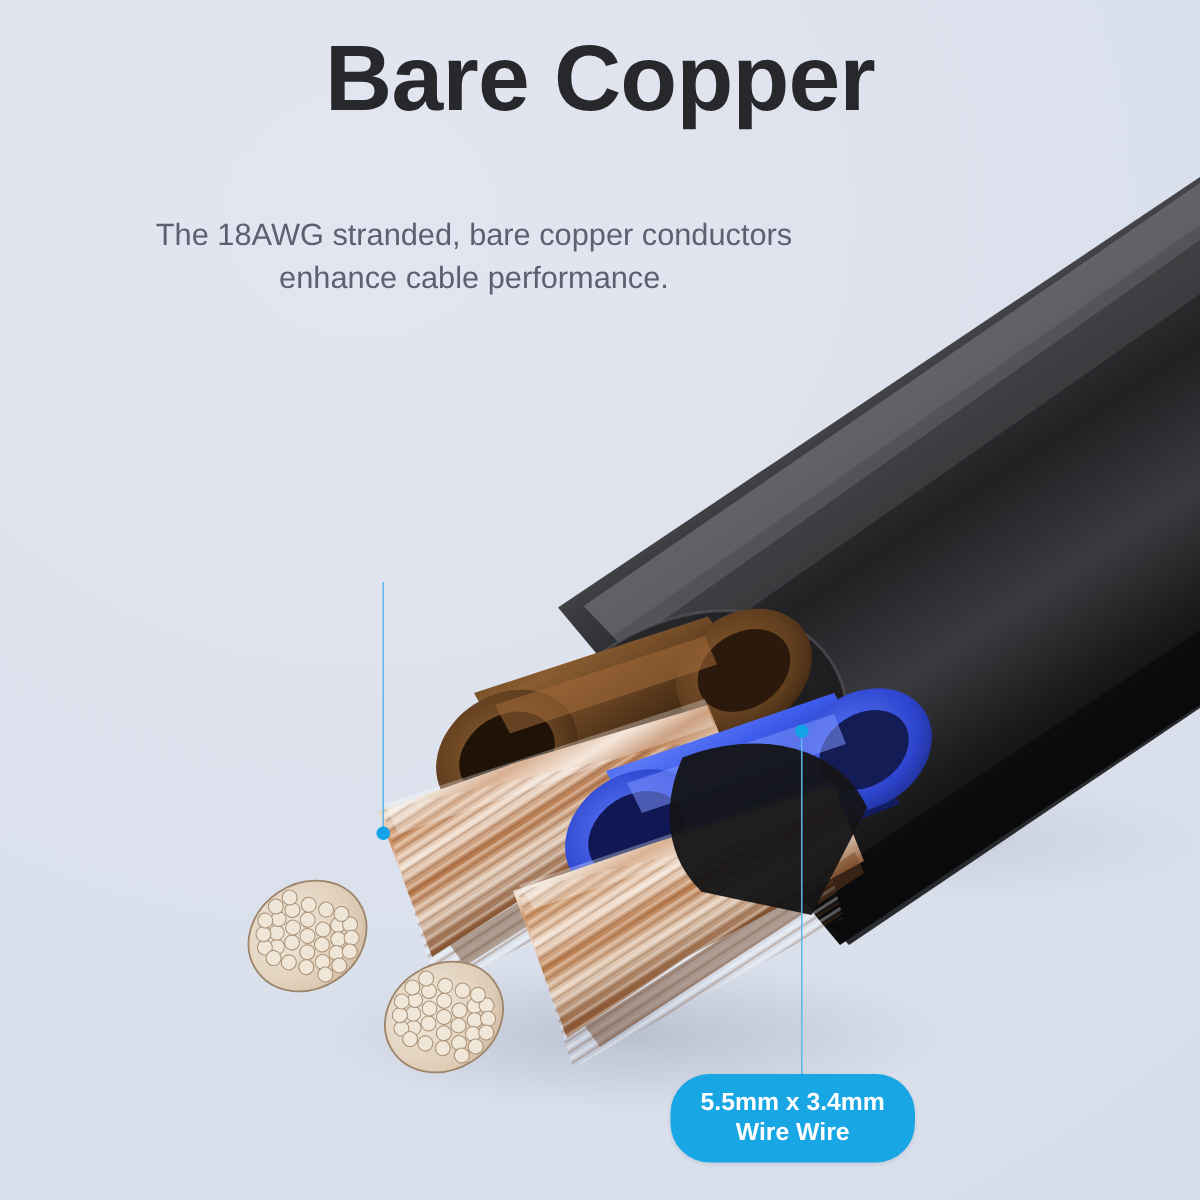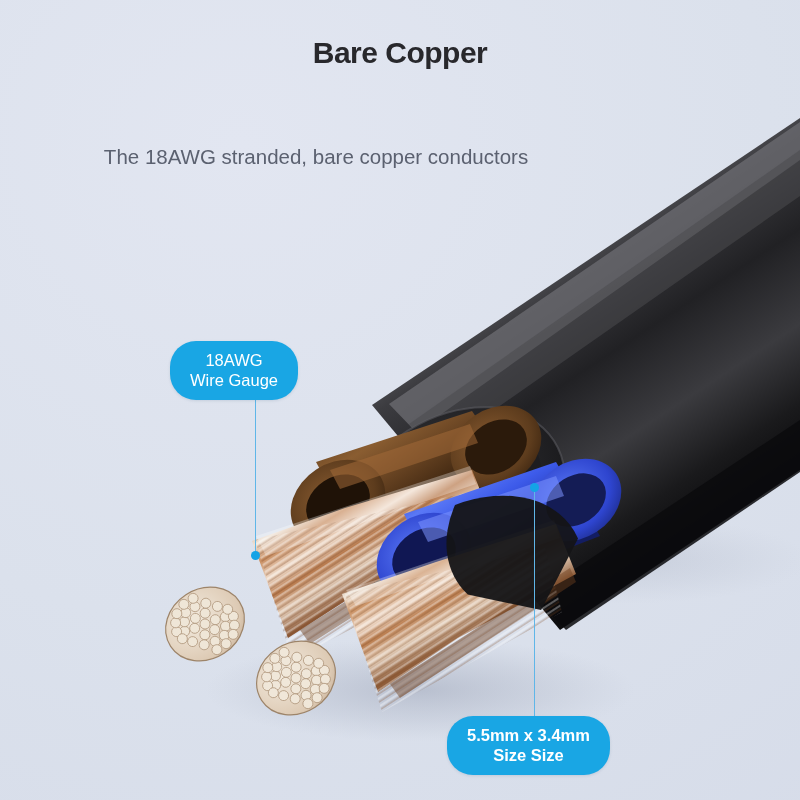--- a/index.html
+++ b/index.html
@@ -21,21 +21,21 @@
   #headline {
     position: absolute;
     left: 0;
     top: 26px;
     width: 800px;
     text-align: center;
     pointer-events: none;
   }
   .title-line {
     display: block;
-    font-size: 30px;
+    font-size: 62px;
     line-height: 54px;
     font-weight: 700;
     letter-spacing: -0.5px;
     color: #28282c;
   }
   #subtitle {
     position: absolute;
     left: 0;
     top: 142px;
     width: 632px;
@@ -378,29 +378,26 @@
                a118,88 0 0,0 -85,-95 Z" transform="rotate(-33 455 505)" fill="#141416" opacity="0.95"></path>
     </g>
   </svg>
 
   <div id="headline">
     <span class="title-line">Bare Copper</span>
   </div>
 
   <div id="subtitle">
     <span class="sub-line">The 18AWG stranded, bare copper conductors</span>
+    <span class="sub-line">enhance cable performance.</span>
   </div>
 
   <div class="leader" id="leader-gauge"></div>
   <div class="anchor-dot" id="dot-gauge"></div>
-  <div class="callout" id="callout-gauge">
-    <span class="l1">18AWG</span>
-    <span class="l2">Wire Gauge</span>
-  </div>
 
   <div class="leader" id="leader-size"></div>
   <div class="anchor-dot" id="dot-size"></div>
   <div class="callout" id="callout-size">
     <span class="l1">5.5mm x 3.4mm</span>
-    <span class="l2">Size Size</span>
+    <span class="l2">Wire Wire</span>
   </div>
 
 </div>
 
 </body></html>

